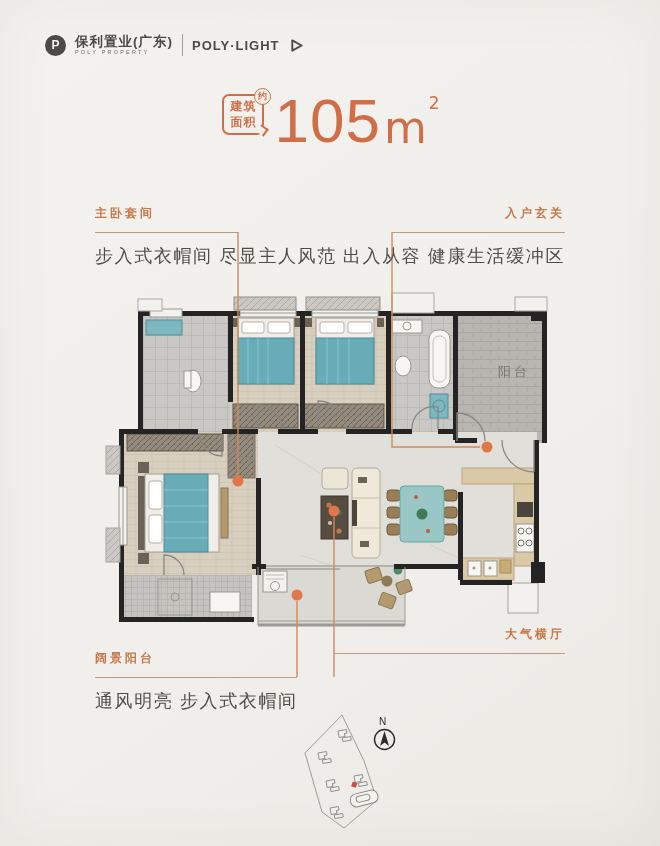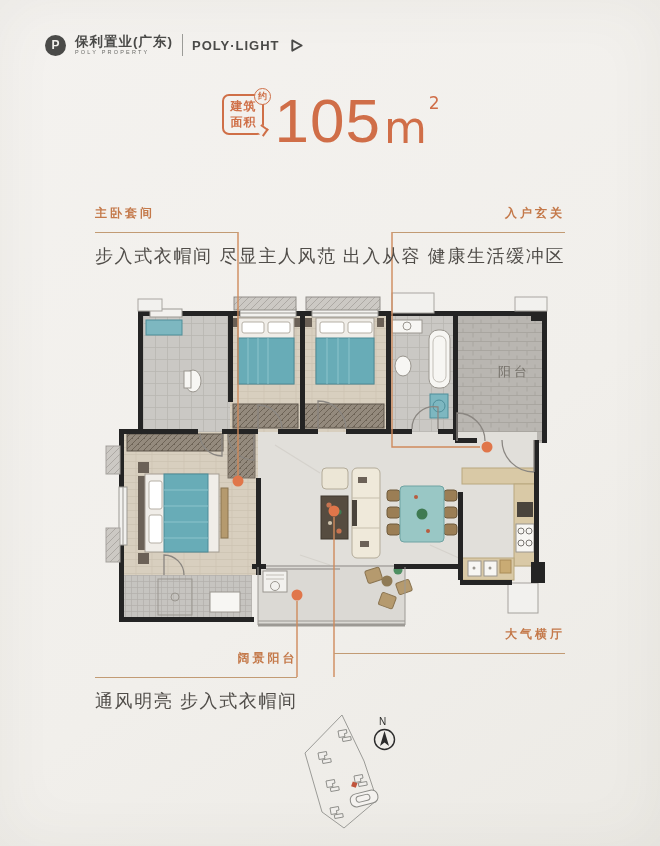--- a/index.html
+++ b/index.html
@@ -29,21 +29,21 @@
   .unit{font-size:44px;color:#d06e48;line-height:.8;margin-left:3px;font-family:"DejaVu Sans",sans-serif;}
   .pow{font-size:17px;color:#d06e48;position:relative;top:-32px;left:2px;font-family:"DejaVu Sans",sans-serif;}
   
   .callout{position:absolute;display:flex;flex-direction:column;}
   .callout.rgt{align-items:flex-end;text-align:right;}
   .callout .t{font-size:12px;font-weight:bold;color:#c4794a;letter-spacing:3px;line-height:20px;}
   .callout .rule{height:0;border-bottom:1px solid #c29b74;margin:9px 0 11px;}
   .callout .d{font-size:18px;color:#504d49;letter-spacing:1.6px;white-space:nowrap;}
   #co-tl{left:95px;top:203px;} #co-tl .rule{width:143px;}
   #co-tr{right:95px;top:203px;} #co-tr .rule{width:173px;}
-  #co-bl{left:95px;top:648px;text-align:right;} #co-bl .rule{width:202px;}
+  #co-bl{left:95px;top:648px;} #co-bl .rule{width:202px;}
   #co-br{right:95px;top:624px;} #co-br .rule{width:231px;}
   
   .plan-label{position:absolute;font-size:13px;color:#76726b;letter-spacing:3px;}
   #lbl-balcony{left:498px;top:363px;}
   #lbl-north{left:379px;top:716px;font-size:10px;color:#2e2e2c;letter-spacing:0;}
   svg.layer{position:absolute;left:0;top:0;}
 </style>
 </head>
 <body>
 

